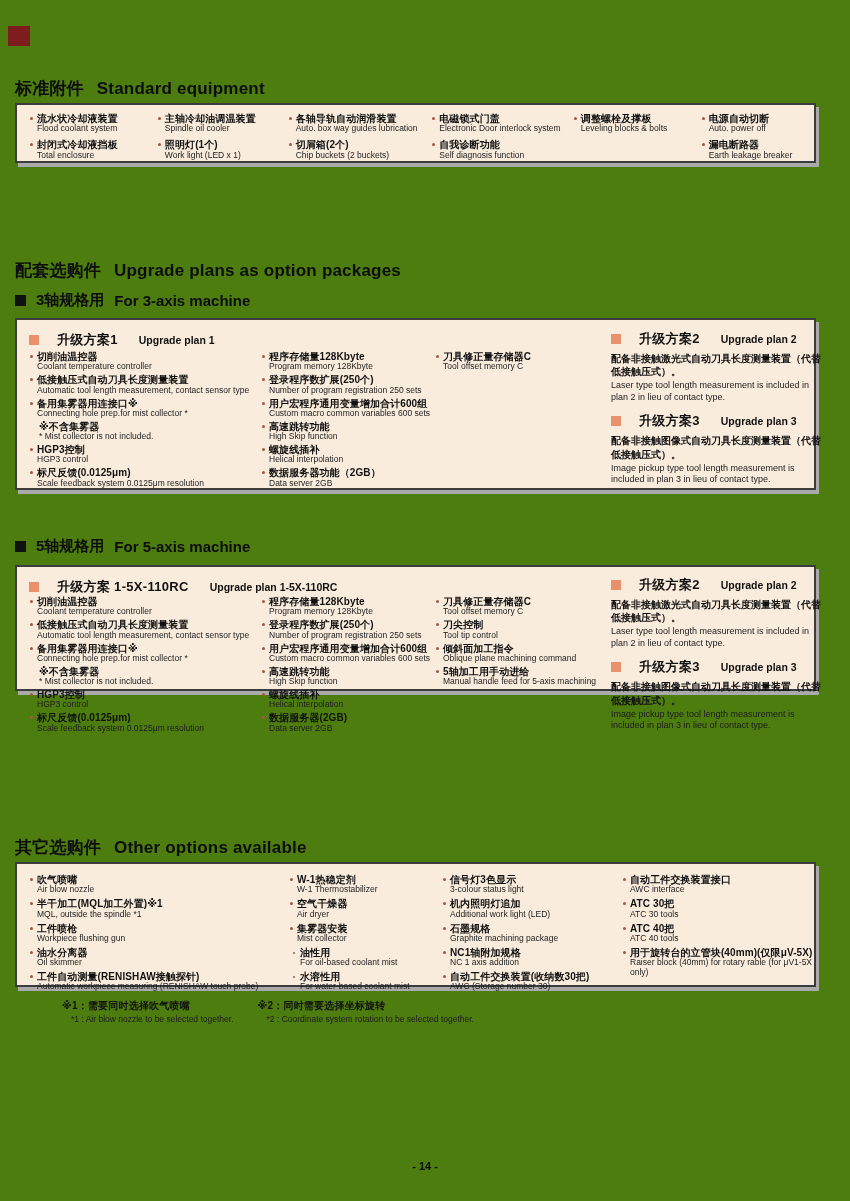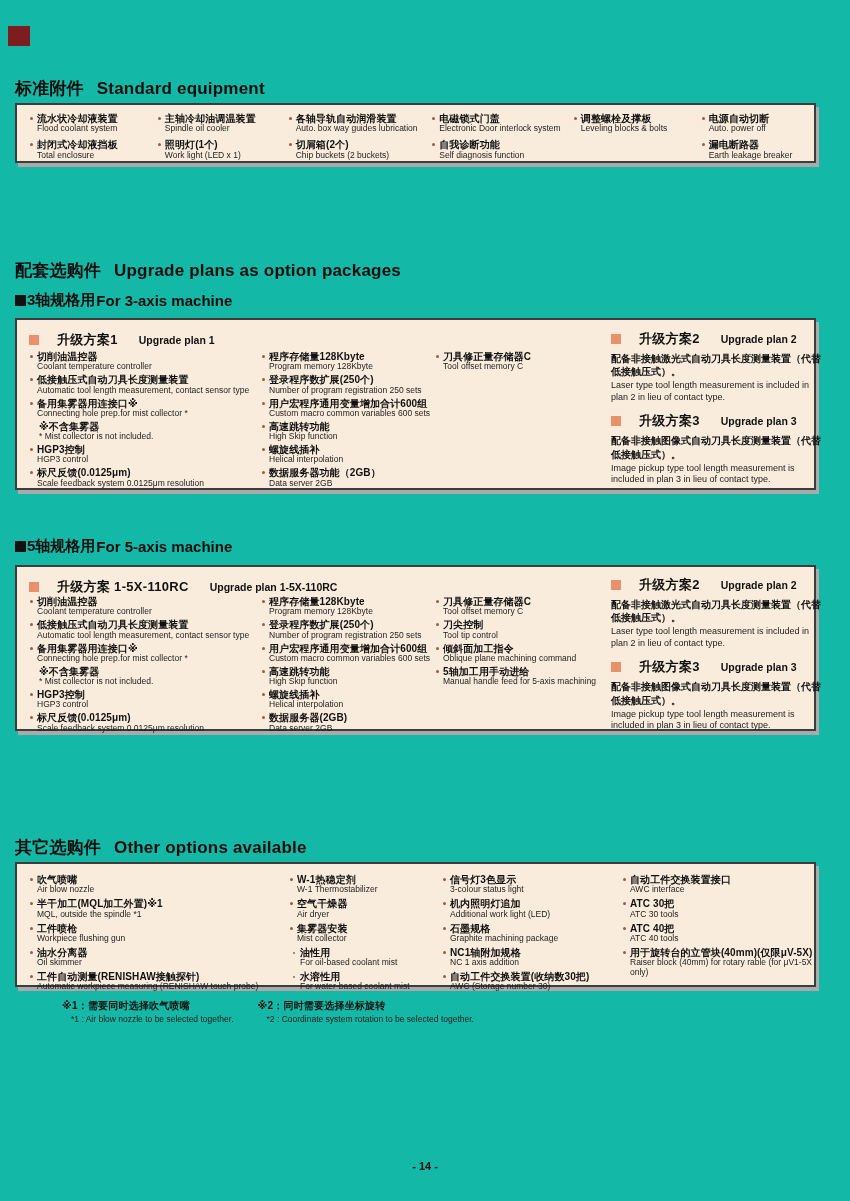--- a/index.html
+++ b/index.html
@@ -1,31 +1,31 @@
 <!DOCTYPE html>
 <html><head>
 <meta charset="utf-8">
 <style>
   html,body{margin:0;padding:0;background:#e9e9e9;}
-  #page{position:relative;width:850px;height:1201px;background:#14b8a6;
+  #page{position:relative;width:850px;height:1201px;background:#4d7c0f;
         font-family:"Liberation Sans","DejaVu Sans",sans-serif;color:#111;overflow:hidden;margin:0 auto;}
 
   .corner{position:absolute;left:8px;top:26px;width:22px;height:20px;background:#7d1d1d;}
 
   .sec-title{position:absolute;left:15px;display:flex;gap:13px;align-items:baseline;
              font-weight:bold;font-size:17px;letter-spacing:.2px;color:#0d0d0d;}
-  .sub-title{position:absolute;left:15px;display:flex;gap:1px;align-items:center;
+  .sub-title{position:absolute;left:15px;display:flex;gap:10px;align-items:center;
              font-weight:bold;font-size:15px;color:#0d0d0d;}
   .blk-square{width:11px;height:11px;background:#111;flex:none;}
 
   .box{position:absolute;left:15px;width:801px;background:#f9ecdc;border:2px solid #3c3c3c;
        box-shadow:3px 4px 0 #aaaaaa;box-sizing:border-box;}
   .box1{top:103px;height:60px;display:flex;padding:8px 11px 0 12px;}
   .box2{top:318px;height:172px;}
-  .box3{top:565px;height:166px;padding-left:8px;}
+  .box3{top:565px;height:126px;padding-left:8px;}
   .box4{top:862px;height:125px;}
 
   .std-col{box-sizing:border-box;padding-right:5px;}
   .c0{width:130px;} .c1{width:133px;} .c2{width:146px;} .c3{width:144px;} .c4{width:104px;} .c5{width:130px;}
 
   .item{position:relative;padding-left:8px;margin-bottom:2px;}
   .box1 .item{margin-bottom:5px;}
   .box4 .item{margin-bottom:3px;}
   .item::before{content:"";position:absolute;left:1px;top:4px;width:3px;height:3px;
                 background:#aa5440;border-radius:50%;}

